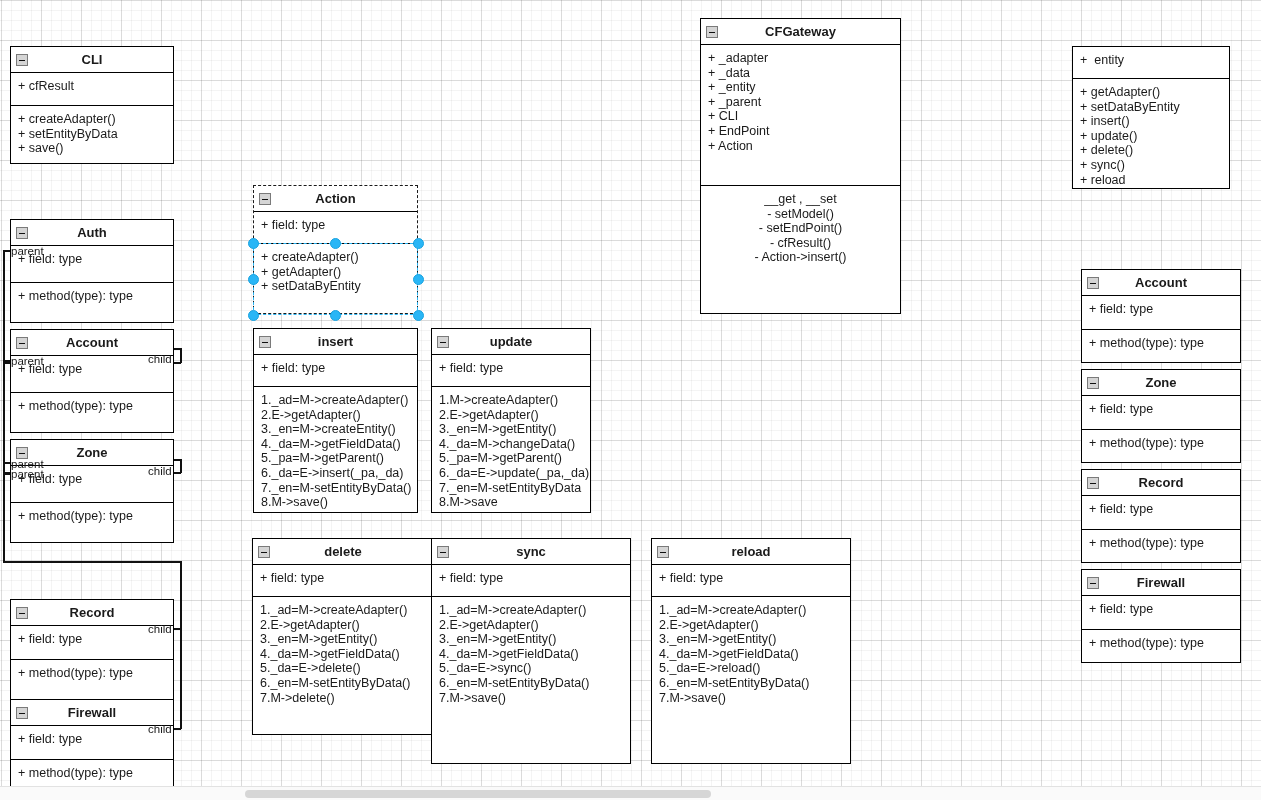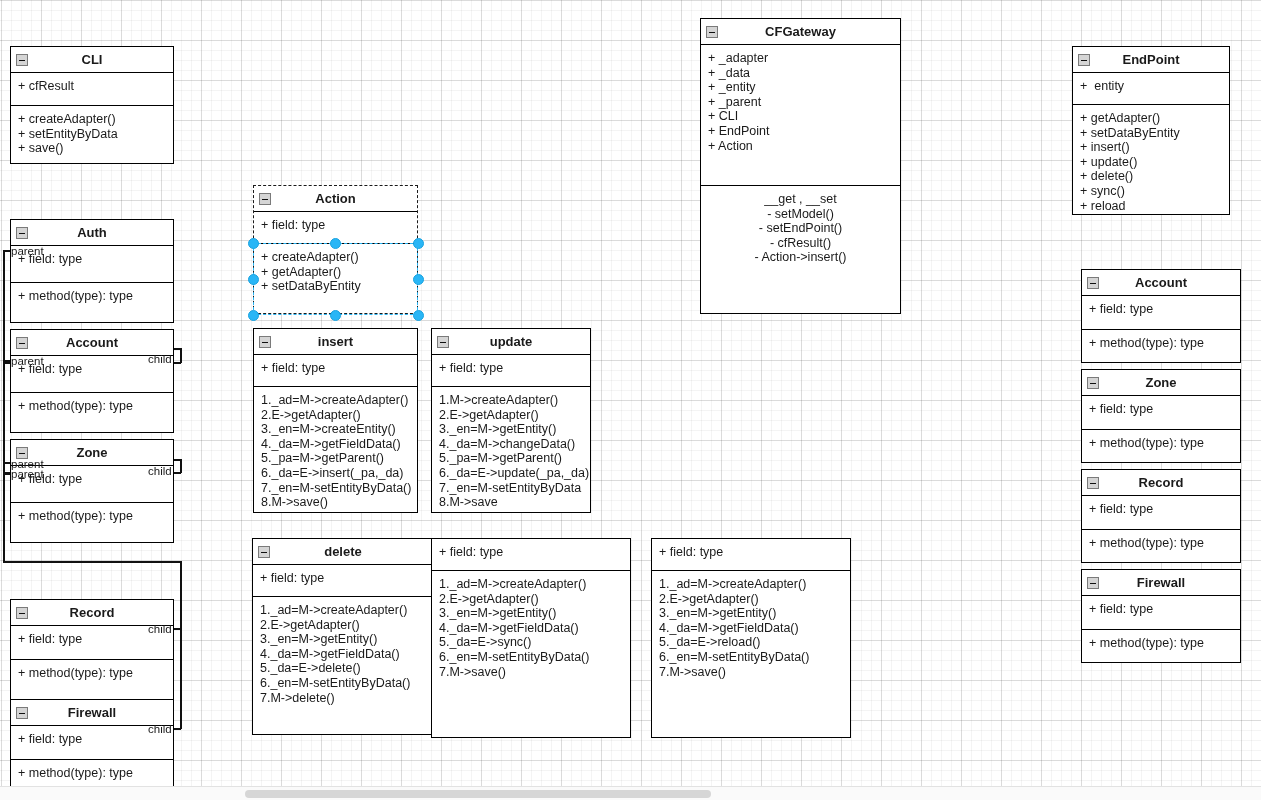--- a/index.html
+++ b/index.html
@@ -260,34 +260,36 @@
           <div>1._ad=M-&gt;createAdapter()</div>
           <div>2.E-&gt;getAdapter()</div>
           <div>3._en=M-&gt;getEntity()</div>
           <div>4._da=M-&gt;getFieldData()</div>
           <div>5._da=E-&gt;delete()</div>
           <div>6._en=M-setEntityByData()</div>
           <div>7.M-&gt;delete()</div>
         </div>
       </div>
       <div class="uml" style="left: 431px; top: 538px; width: 200px;">
+        <div class="hdr"><span class="collapse"></span><span>sync</span></div>
         <div class="sec" style="height: 31px;">
           <div>+ field: type</div>
         </div>
         <div class="sec" style="height: 167px;">
           <div>1._ad=M-&gt;createAdapter()</div>
           <div>2.E-&gt;getAdapter()</div>
           <div>3._en=M-&gt;getEntity()</div>
           <div>4._da=M-&gt;getFieldData()</div>
           <div>5._da=E-&gt;sync()</div>
           <div>6._en=M-setEntityByData()</div>
           <div>7.M-&gt;save()</div>
         </div>
       </div>
       <div class="uml" style="left: 651px; top: 538px; width: 200px;">
+        <div class="hdr"><span class="collapse"></span><span>reload</span></div>
         <div class="sec" style="height: 31px;">
           <div>+ field: type</div>
         </div>
         <div class="sec" style="height: 167px;">
           <div>1._ad=M-&gt;createAdapter()</div>
           <div>2.E-&gt;getAdapter()</div>
           <div>3._en=M-&gt;getEntity()</div>
           <div>4._da=M-&gt;getFieldData()</div>
           <div>5._da=E-&gt;reload()</div>
           <div>6._en=M-setEntityByData()</div>
@@ -307,21 +309,20 @@
         </div>
         <div class="sec" style="height: 128px; text-align: center;">
           <div>__get , __set</div>
           <div>- setModel()</div>
           <div>- setEndPoint()</div>
           <div>- cfResult()</div>
           <div>- Action-&gt;insert()</div>
         </div>
       </div>
       <div class="uml" style="left: 1072px; top: 46px; width: 158px;">
-        <div class="hdr"><span class="collapse"></span><span>EndPoint</span></div>
         <div class="sec" style="height: 31px;">
           <div>+  entity</div>
         </div>
         <div class="sec" style="height: 110px;">
           <div>+ getAdapter()</div>
           <div>+ setDataByEntity</div>
           <div>+ insert()</div>
           <div>+ update()</div>
           <div>+ delete()</div>
           <div>+ sync()</div>

